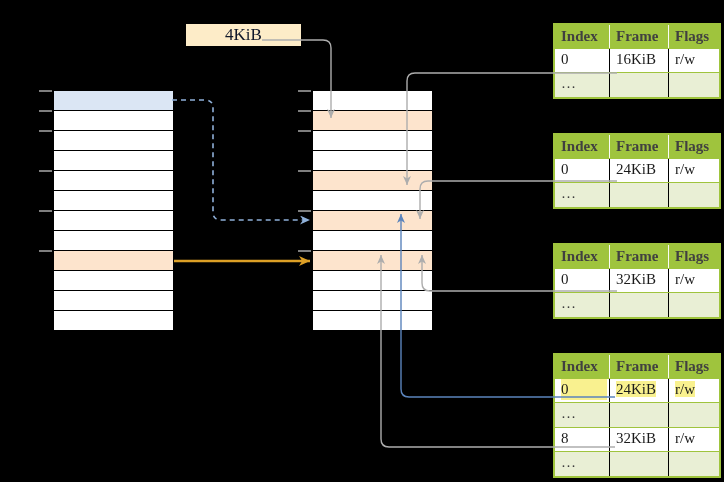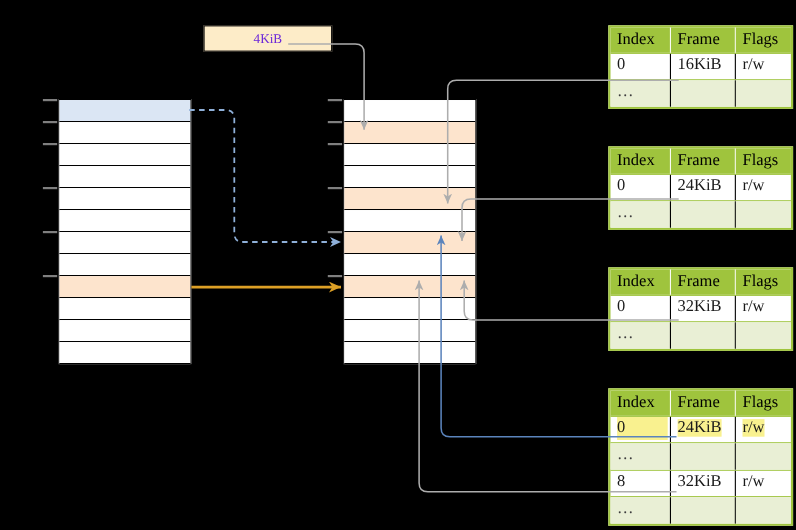--- a/index.html
+++ b/index.html
@@ -12,21 +12,21 @@
     overflow: hidden;
   }
 
   
   .size-box {
     position: absolute; left: 185px; top: 23px;
     width: 117px; height: 24px;
     background: var(--box_cream, #fdecc8);
     border: 1px solid #000;
     text-align: center;
-    font-size: 12px; line-height: 22px; color: #6d28d9;
+    font-size: 17px; line-height: 22px; color: #0f172a;
     z-index: 2;
   }
 
   
   .mem-col {
     position: absolute; top: 90px;
     width: 121px; height: 241px;
     border: 1px solid #000;
     background: #fff;
     z-index: 2;
@@ -53,21 +53,21 @@
   .ptable.t3 { top: 243px; }
   .ptable.t4 { top: 353px; }
   .trow { display: grid; grid-template-columns: 55px 59px 50px; }
   .trow + .trow { border-top: 1.5px solid var(--green, #9fc43d); }
   .trow .cell {
     padding: 0 0 0 6px; font-size: 15px; line-height: 21px;
     color: #1a1a1a; overflow: hidden; white-space: nowrap;
   }
   .trow.header .cell {
     height: 23px; background: var(--green, #9fc43d);
-    color: #000000; font-weight: normal; font-size: 15px; line-height: 22px;
+    color: #404040; font-weight: bold; font-size: 15px; line-height: 22px;
   }
   .trow.header .cell:nth-child(-n+2) { border-right: 1.5px solid rgba(255,255,255,.95); }
   .trow.value .cell { height: 23px; }
   .trow.ellipsis .cell { height: 24px; background: var(--row_lgreen, #e9efd5); color: #3c3c3c; }
   .trow.value .cell:nth-child(-n+2),
   .trow.ellipsis .cell:nth-child(-n+2) { border-right: 1px solid #000; }
   .hl { background: var(--yellow_hl, #f9f18f); }
   .trow.row-highlight .cell:nth-child(1) .hl { display: inline-block; width: calc(100% - 2px); }
 
   

